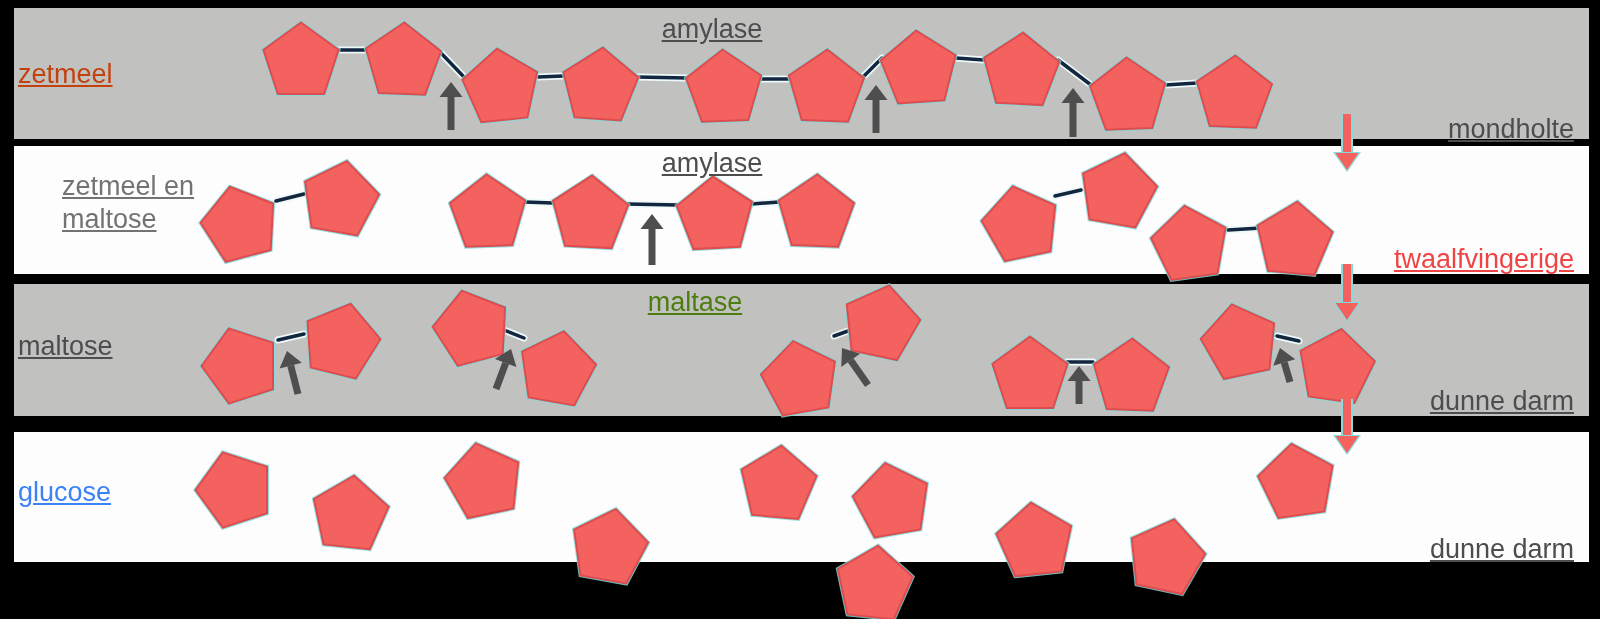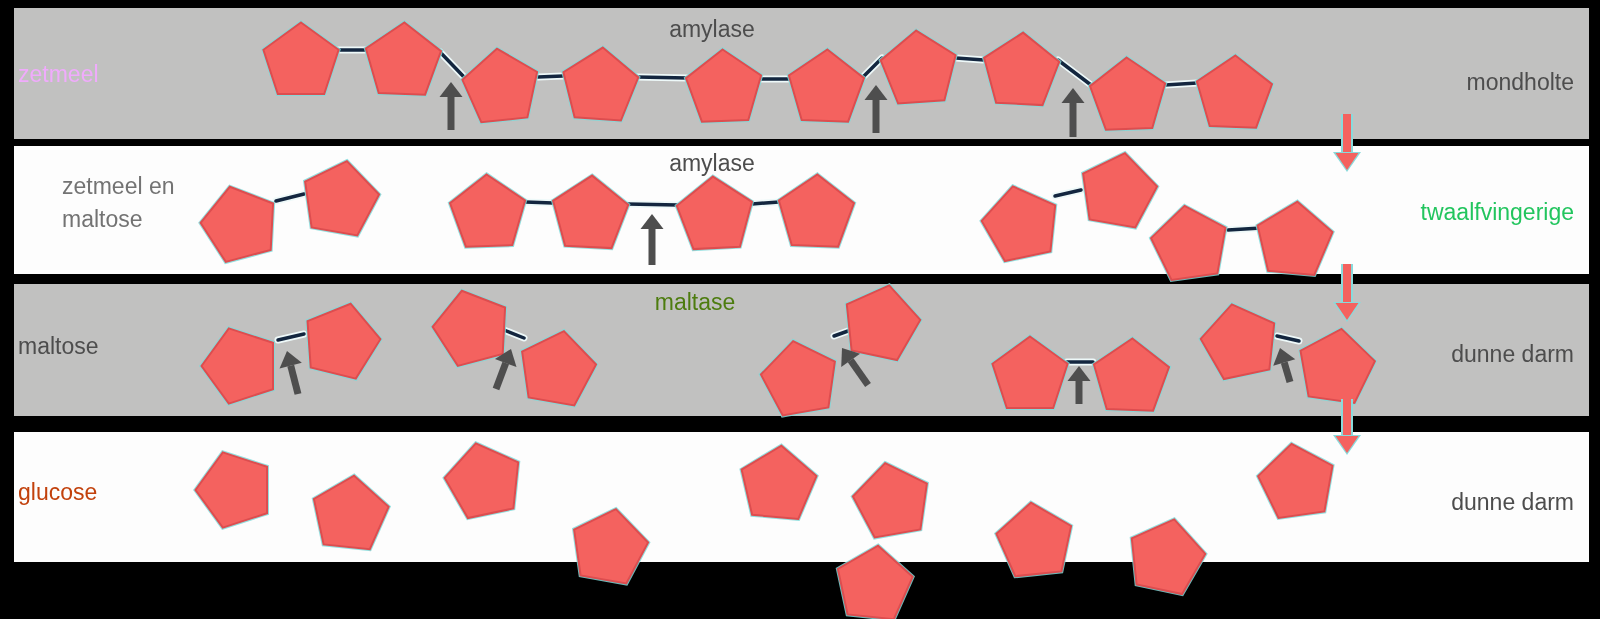--- a/index.html
+++ b/index.html
@@ -4,28 +4,28 @@
 <style>
   html,body{margin:0;padding:0;background:#000;}
   .canvas{position:relative;width:1600px;height:619px;background:#000;overflow:hidden;
           font-family:"Liberation Sans","DejaVu Sans",sans-serif;}
   .band{position:absolute;left:14px;width:1575px;}
   .band1{top:8px;height:131px;}
   .band2{top:146px;height:128px;}
   .band3{top:284px;height:132px;}
   .band4{top:432px;height:130px;}
   #diagram-svg{position:absolute;left:0;top:0;}
-  .lbl{position:absolute;font-size:23px;line-height:33px;color:#4d4d4d;white-space:nowrap;}
+  .lbl{position:absolute;font-size:27px;line-height:33px;color:#4d4d4d;white-space:nowrap;text-decoration:underline;}
   .substrate{left:18px;}
   .r1{top:58px;} .r2{top:170px;} .r3{top:330px;} .r4{top:476px;}
   .enzyme{width:260px;text-align:center;}
   .e1{left:582px;top:13px;}
   .e2{left:582px;top:147px;}
   .e3{left:565px;top:286px;}
-  .location{text-align:right;}
+  .location{text-align:right;margin-top:47px;}
   .l1{right:26px;top:66px;}
   .l2{right:26px;top:196px;}
   .l3{right:26px;top:338px;}
   .l4{right:26px;top:486px;}
 </style>
 </head>
 <body>
 
 <div class="canvas">
 
@@ -180,45 +180,45 @@
       <line x1="1347" y1="264" x2="1347" y2="302" stroke="#8adadb" stroke-width="12"></line>
       <polygon points="1347,322 1333,302 1361,302" fill="#8adadb"></polygon>
       <line x1="1347" y1="264" x2="1347" y2="302" stroke="#f4625f" stroke-width="8"></line>
       <polygon points="1347,320 1335.5,303 1358.5,303" fill="#f4625f"></polygon>
       <line x1="1347" y1="399" x2="1347" y2="435" stroke="#8adadb" stroke-width="12"></line>
       <polygon points="1347,455 1333,435 1361,435" fill="#8adadb"></polygon>
       <line x1="1347" y1="399" x2="1347" y2="435" stroke="#f4625f" stroke-width="8"></line>
       <polygon points="1347,453 1335.5,436 1358.5,436" fill="#f4625f"></polygon>
     </svg>
 
-  <div class="lbl substrate r1" style="color: #f0abfc;">
+  <div class="lbl substrate r1" style="color: #c2410c;">
     <div>zetmeel</div>
   </div>
   <div class="lbl enzyme e1" style="color: rgb(77, 77, 77);">amylase</div>
   <div class="lbl location l1" style="color: rgb(77, 77, 77);">
     <div>mondholte</div>
   </div>
 
   <div class="lbl substrate r2" style="color: #737373; margin-left: 44px;">
     <div>zetmeel en</div>
     <div>maltose</div>
   </div>
   <div class="lbl enzyme e2" style="color: rgb(77, 77, 77);">amylase</div>
-  <div class="lbl location l2" style="color: #22c55e;">
+  <div class="lbl location l2" style="color: #ef4444;">
     <div>twaalfvingerige</div>
   </div>
 
   <div class="lbl substrate r3" style="color: rgb(77, 77, 77);">
     <div>maltose</div>
   </div>
   <div class="lbl enzyme e3" style="color: #4d7c0f;">maltase</div>
   <div class="lbl location l3" style="color: rgb(77, 77, 77);">
     <div>dunne darm</div>
   </div>
 
-  <div class="lbl substrate r4" style="color: #c2410c;">
+  <div class="lbl substrate r4" style="color: #3b82f6;">
     <div>glucose</div>
   </div>
   <div class="lbl location l4" style="color: rgb(77, 77, 77);">
     <div>dunne darm</div>
   </div>
 
 </div>
 
 </body></html>

